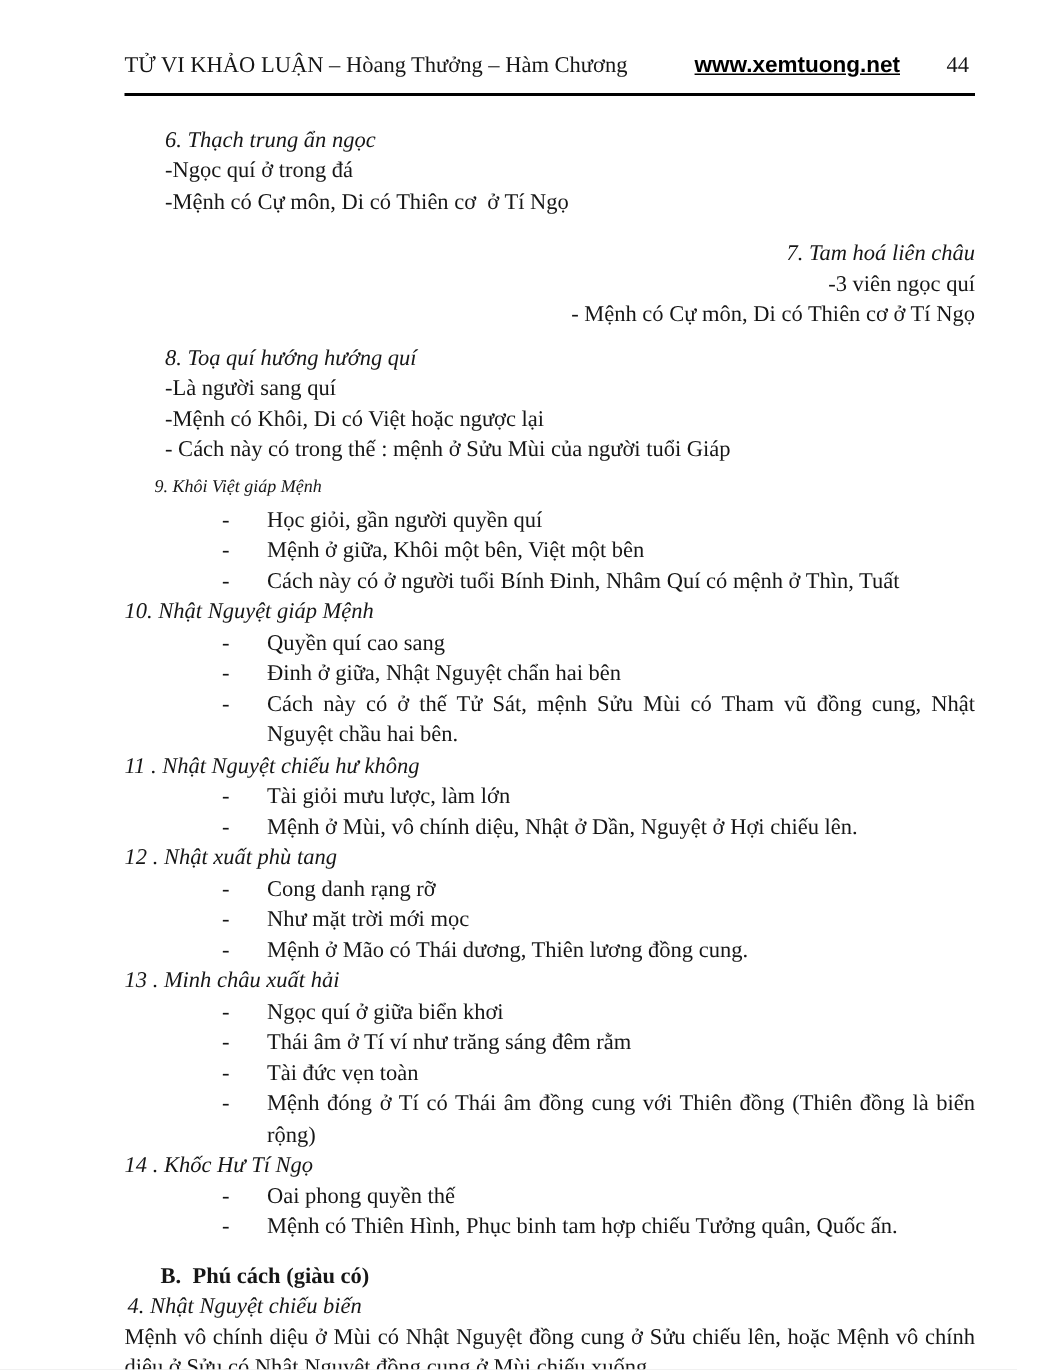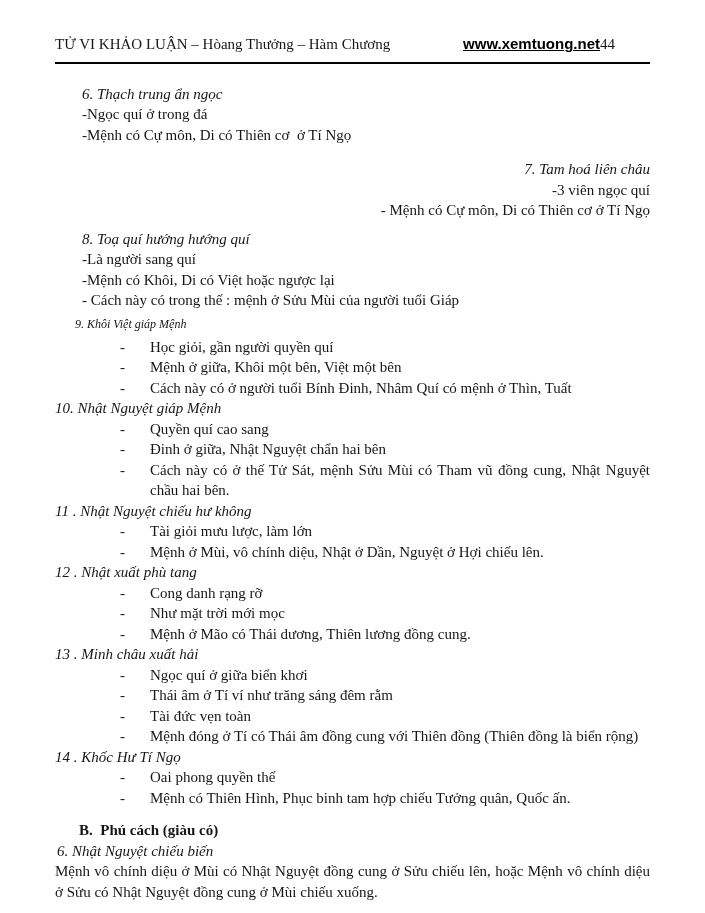--- a/index.html
+++ b/index.html
@@ -1,30 +1,30 @@
 <!DOCTYPE html>
 <html><head>
 <meta charset="utf-8">
 <style>
   html,body { margin:0; padding:0; background:#e8e8e8; }
   .page {
     width:705px; height:913px; margin:0 auto; background:#ffffff;
     color:#161616; font-family:"Liberation Serif","DejaVu Serif",serif;
     font-size:15px; line-height:20.5px; overflow:hidden; position:relative;
-    box-sizing:border-box; padding:34px 55px 0 55px;
+    box-sizing:border-box; padding:34px 55px 0 83px;
   }
   
   .header-row { display:flex; align-items:baseline; }
   .header-title { flex:1; white-space:pre-wrap; }
   .header-link {
     font-family:"Liberation Sans","DejaVu Sans",sans-serif;
     font-weight:bold; text-decoration:underline; color:#000000;
     font-size:15px; cursor:pointer;
   }
-  .header-page { width:46px; text-align:left; margin-right:4px; }
+  .header-page { width:46px; text-align:right; margin-right:4px; }
   .rule { border-top:2px solid #000; margin-top:7px; }
   
   .content { margin-top:20px; }
   .sec-sm { margin-left:27px; }
   .sec-sm .heading { font-style:italic; white-space:pre-wrap; }
   .sec-sm .line { white-space:pre-wrap; }
   .mb14 { margin-bottom:14px; }
   .mb8  { margin-bottom:8px;text-align:right; }
   
   .sec-d .heading { font-style:italic; white-space:pre-wrap; }
@@ -157,18 +157,18 @@
         <span class="text">Oai phong quyền thế</span>
       </div>
       <div class="ditem">
         <span class="marker">-</span>
         <span class="text">Mệnh có Thiên Hình, Phục binh tam hợp chiếu Tưởng quân, Quốc ấn.</span>
       </div>
     </div>
 
     <div>
       <div class="b-heading">B.  Phú cách (giàu có)</div>
-      <div class="b-sub">6. Nhật Nguyệt chiếu biến</div>
+      <div class="b-sub">4. Nhật Nguyệt chiếu biến</div>
       <div class="b-par">Mệnh vô chính diệu ở Mùi có Nhật Nguyệt đồng cung ở Sửu chiếu lên, hoặc Mệnh vô chính diệu ở Sửu có Nhật Nguyệt đồng cung ở Mùi chiếu xuống.</div>
     </div>
 
   </div>
 </div>
 
 </body></html>

